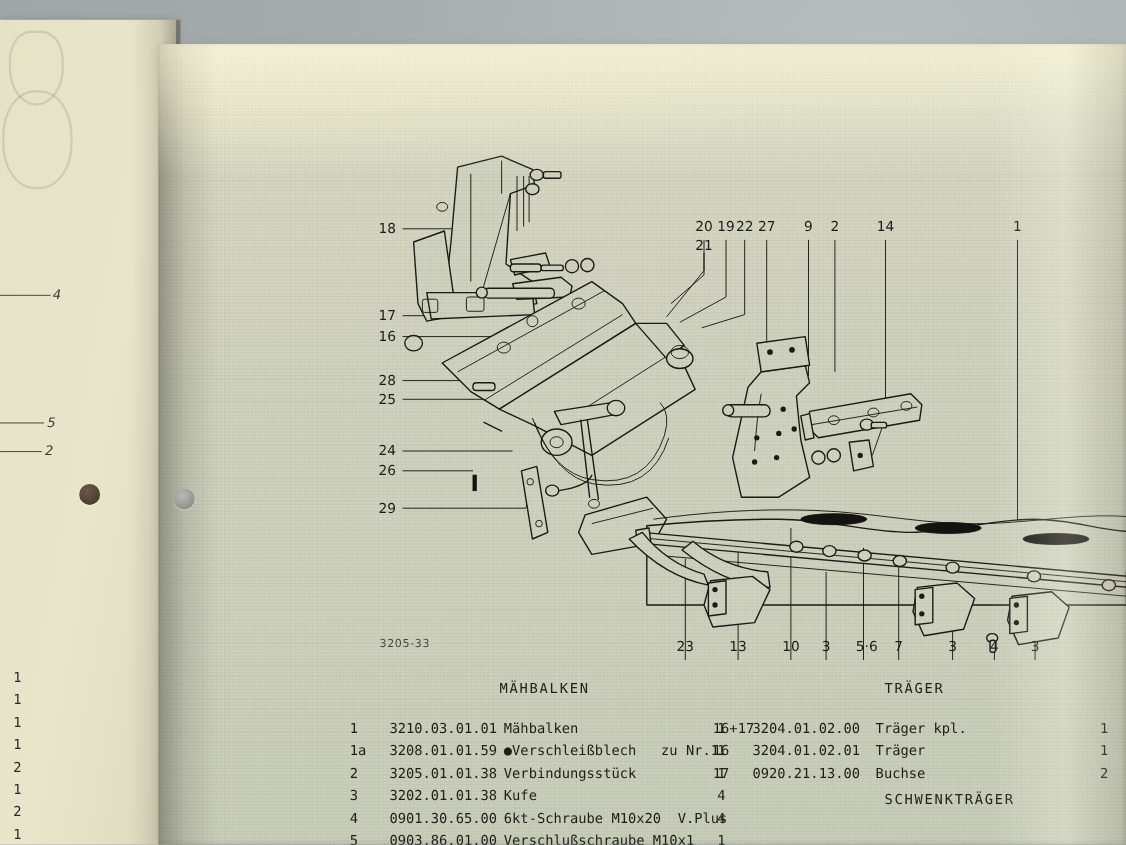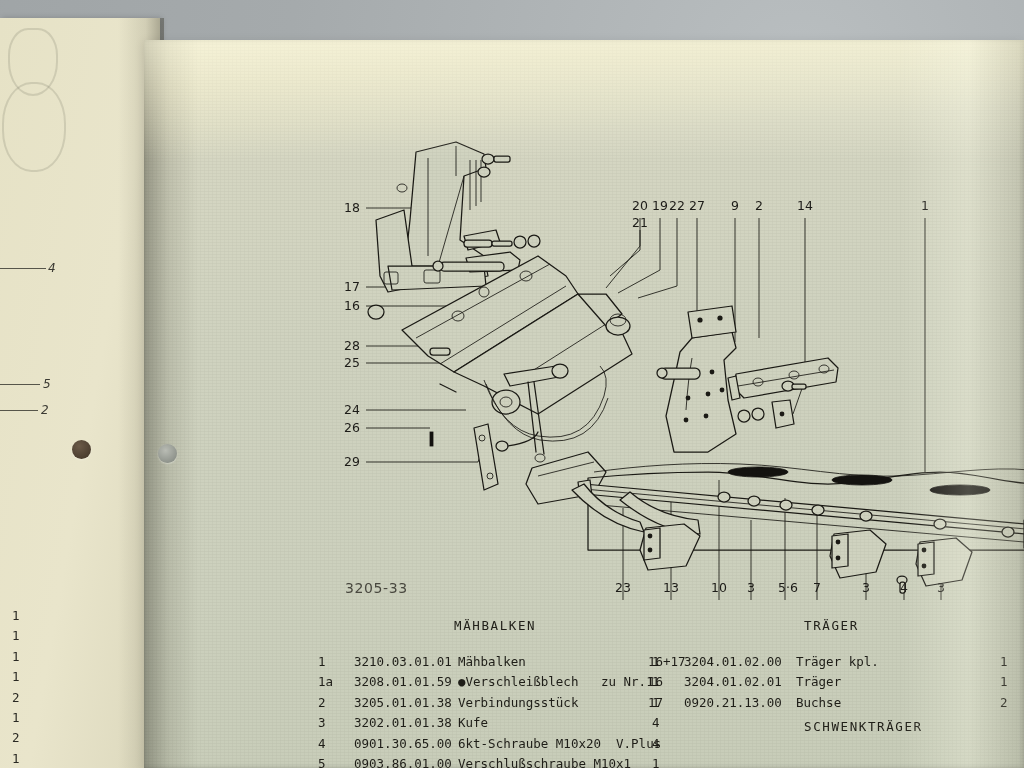--- a/index.html
+++ b/index.html
@@ -70,21 +70,21 @@
   .lead{stroke:#23221c;stroke-width:.9;fill:none;}
   .outl{stroke:#1b1a15;stroke-width:1.25;fill:none;stroke-linejoin:round;stroke-linecap:round;}
   .outl-f{stroke:#1b1a15;stroke-width:1.25;fill:#cfd2bf;stroke-linejoin:round;}
   .outl-t{stroke:#1b1a15;stroke-width:.85;fill:none;}
   .dark{fill:#141310;stroke:#141310;stroke-width:.8;}
   .dotp{fill:#1b1a15;}
 
   #drawno{
     position:absolute;left:201px;top:540px;
     font-family:"DejaVu Sans","Liberation Sans",sans-serif;
-    font-size:14px;letter-spacing:.6px;color:#4a4940;
+    font-size:10px;letter-spacing:.6px;color:#4a4940;
   }
 
   
   #parts{
     position:absolute;left:144px;top:572px;width:880px;height:196px;
     font-family:"DejaVu Sans Mono","Liberation Mono",monospace;
     color:#1f1e18;
   }
   .sec-head{
     position:absolute;font-size:12.5px;letter-spacing:1.6px;color:#22211a;

